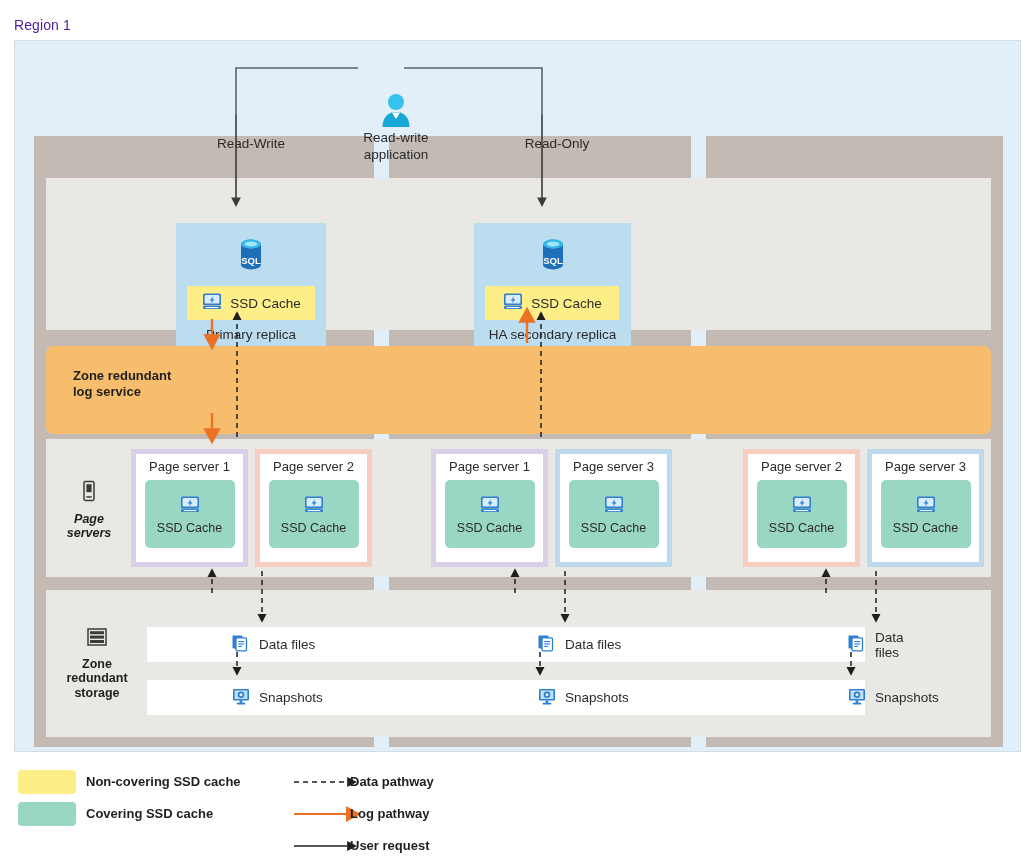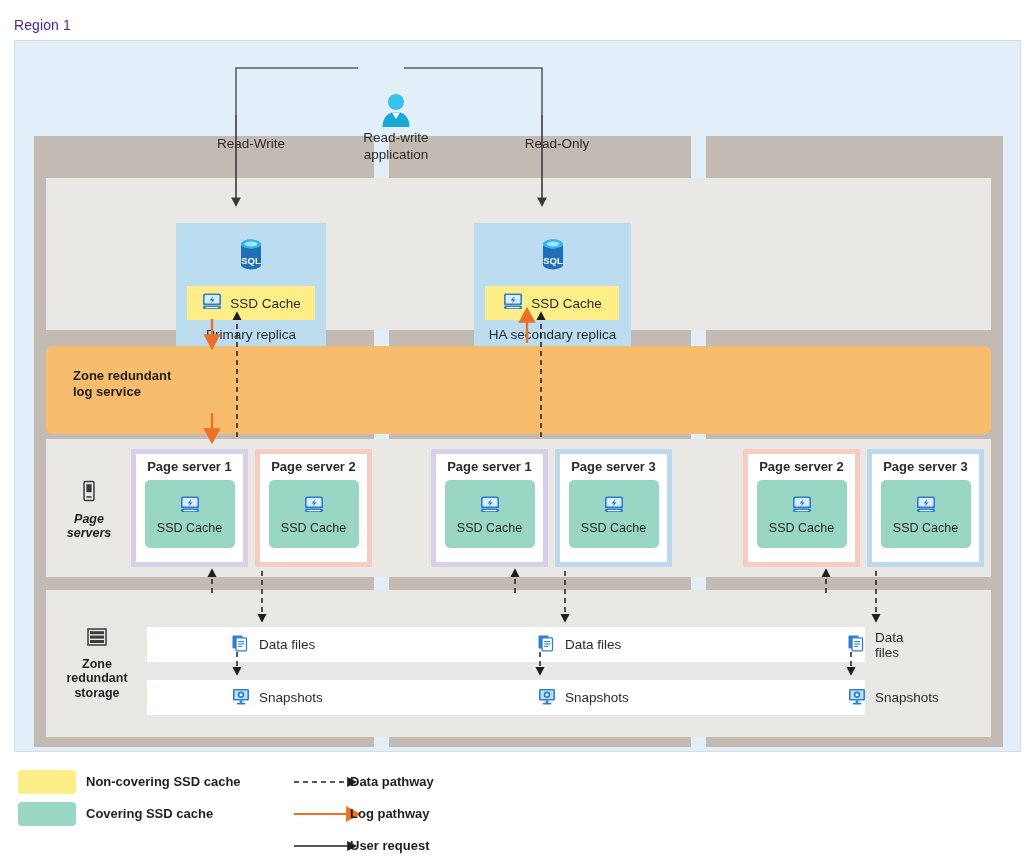--- a/index.html
+++ b/index.html
@@ -94,21 +94,21 @@
   }
 
   
   .ps {
     position: absolute; top: 10px; width: 117px; height: 118px;
     background: #ffffff; border: 5px solid #cfc6e4; padding: 3px;
   }
   .ps.border-purple { border-color: #d9cfe9; }
   .ps.border-peach  { border-color: #f6cdc0; }
   .ps.border-blue   { border-color: #bcd9ee; }
-  .ps .ps-title { text-align: center; font-size: 13px; color: #2b2b2b; margin-top: 2px; font-weight: bold; }
+  .ps .ps-title { text-align: center; font-size: 13px; color: #2b2b2b; margin-top: 2px; }
   .ps .ps-cache {
     margin: 6px auto 0; width: 90px; height: 68px;
     background: #99d6c4; border-radius: 5px;
     display: flex; flex-direction: column; align-items: center; justify-content: center; gap: 3px;
   }
   .ps .ps-cache .txt { font-size: 12.5px; color: #2b2b2b; }
 
   
   .store-bar {
     position: absolute; left: 101px; width: 718px; height: 35px;

